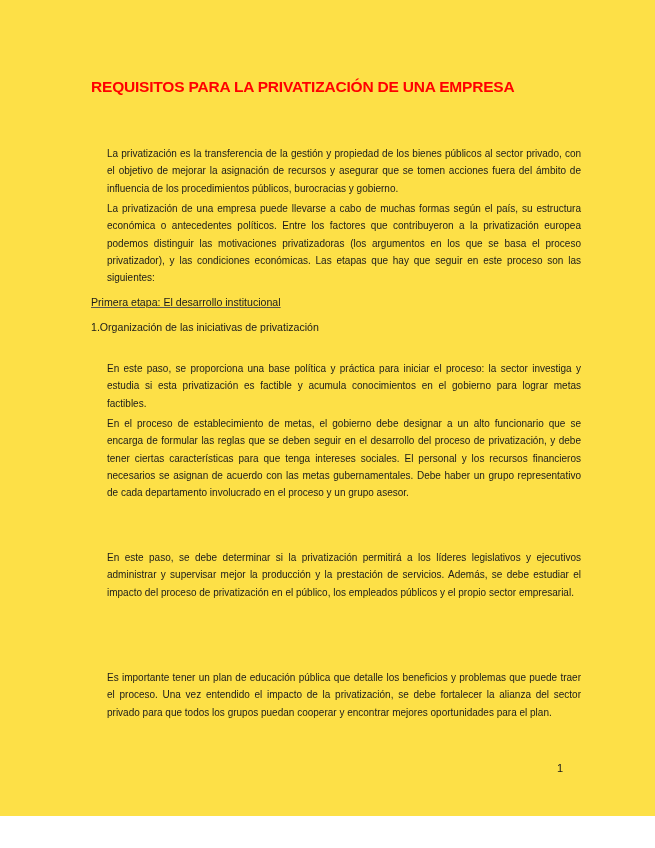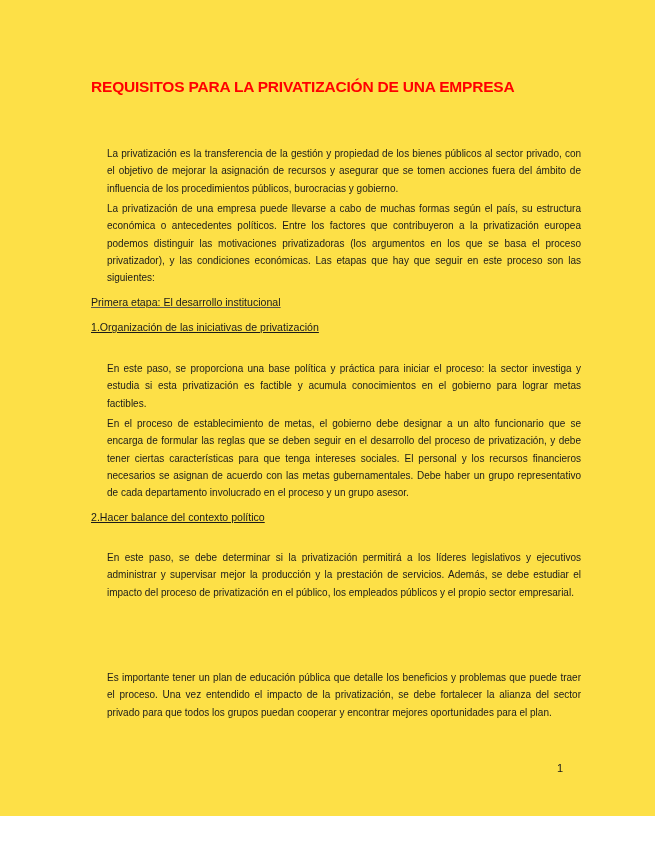--- a/index.html
+++ b/index.html
@@ -43,21 +43,20 @@
       text-align: justify;
       margin: 16px;
     }
     .heading {
       position: absolute;
       left: 91px;
       font-size: 10.6px;
       line-height: 17px;
       margin: 0;
       white-space: nowrap;
-      text-decoration: underline;
     }
     .underline {
       text-decoration: underline;
       text-decoration-color: #555;
     }
     .page-number {
       position: absolute;
       left: 557px;
       top: 762px;
       font-size: 11px;
@@ -76,21 +75,20 @@
   <p class="para" style="top:184px;">La privatización de una empresa puede llevarse a cabo de muchas formas según el país, su estructura económica o antecedentes políticos. Entre los factores que contribuyeron a la privatización europea podemos distinguir las motivaciones privatizadoras (los argumentos en los que se basa el proceso privatizador), y las condiciones económicas. Las etapas que hay que seguir en este proceso son las siguientes:</p>
 
   <div class="heading underline" style="top:294px;">Primera etapa: El desarrollo institucional</div>
 
   <div class="heading" style="top:319px;">1.Organización de las iniciativas de privatización</div>
 
   <p class="para" style="top:344px;">En este paso, se proporciona una base política y práctica para iniciar el proceso: la sector investiga y estudia si esta privatización es factible y acumula conocimientos en el gobierno para lograr metas factibles.</p>
 
   <p class="para" style="top:399px;">En el proceso de establecimiento de metas, el gobierno debe designar a un alto funcionario que se encarga de formular las reglas que se deben seguir en el desarrollo del proceso de privatización, y debe tener ciertas características para que tenga intereses sociales. El personal y los recursos financieros necesarios se asignan de acuerdo con las metas gubernamentales. Debe haber un grupo representativo de cada departamento involucrado en el proceso y un grupo asesor.</p>
 
-  <div class="heading" style="top:509px;">2.Hacer balance del contexto político</div>
 
   <p class="para" style="top:533px;">En este paso, se debe determinar si la privatización permitirá a los líderes legislativos y ejecutivos administrar y supervisar mejor la producción y la prestación de servicios. Además, se debe estudiar el impacto del proceso de privatización en el público, los empleados públicos y el propio sector empresarial.</p>
 
 
   <p class="para" style="top:653px;">Es importante tener un plan de educación pública que detalle los beneficios y problemas que puede traer el proceso. Una vez entendido el impacto de la privatización, se debe fortalecer la alianza del sector privado para que todos los grupos puedan cooperar y encontrar mejores oportunidades para el plan.</p>
 
   <div class="page-number">1</div>
 
 </div>
 

